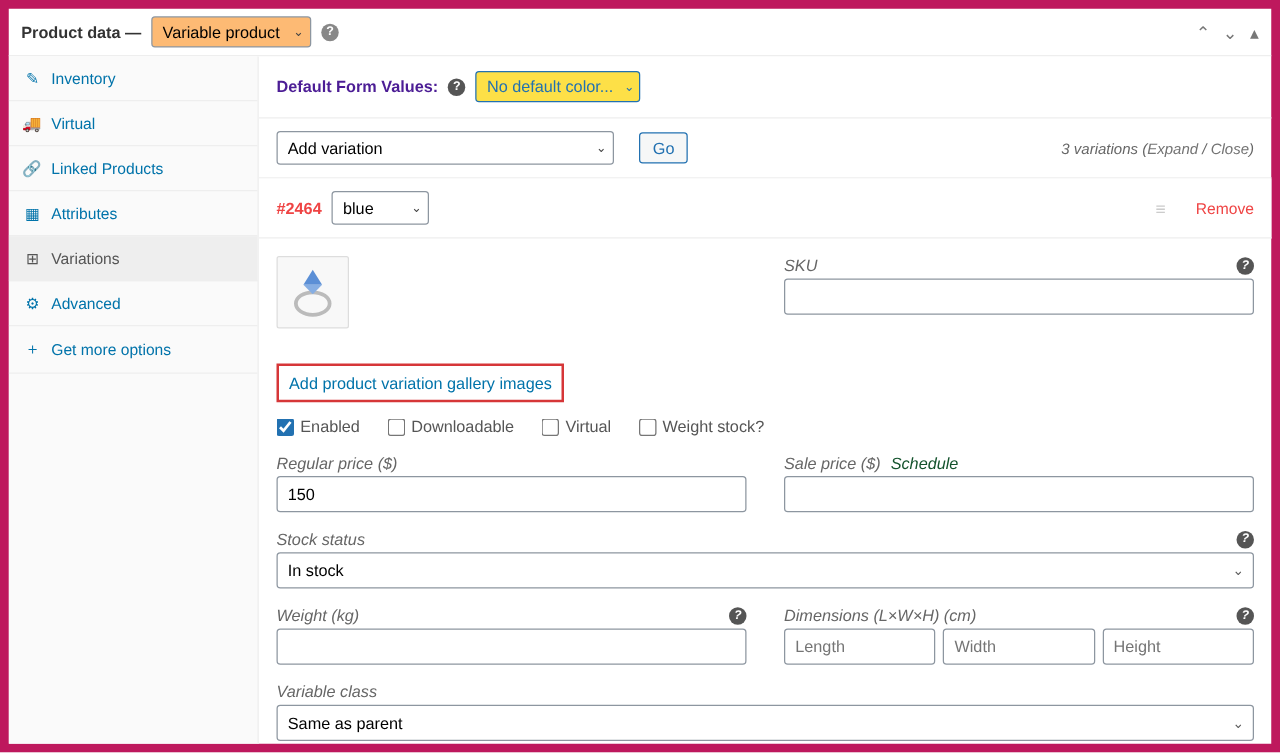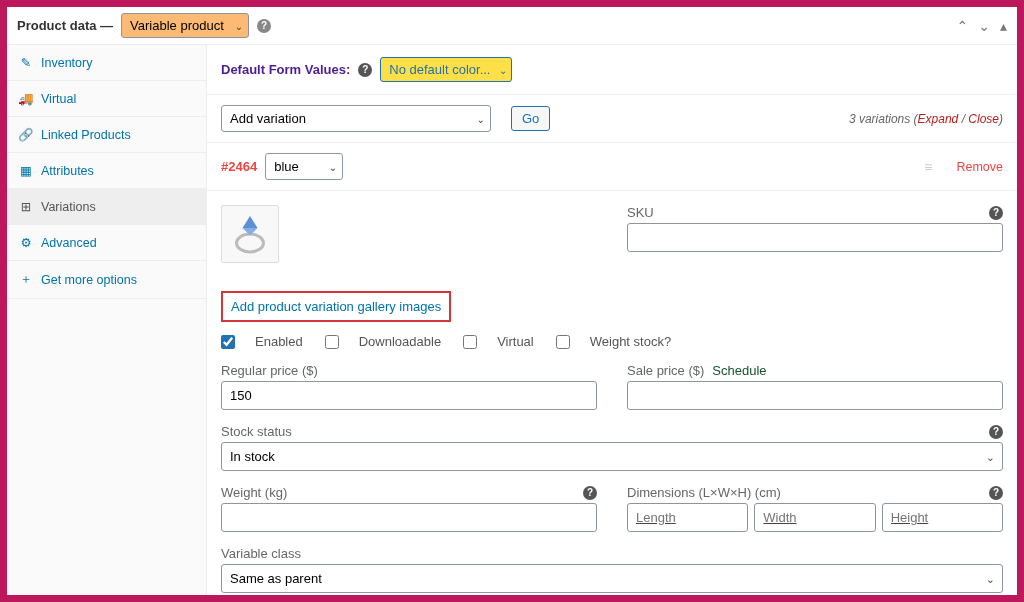--- a/index.html
+++ b/index.html
@@ -24,44 +24,44 @@
   .toolbar { padding: 12px 14px; border-bottom: 1px solid #eee; display: flex; align-items: center; gap: 8px; }
   .label-strong { color: #4c1d95; font-weight: 600; font-size: 13px; }
   .blue-select { border: 1px solid #2271b1; color: #2271b1; border-radius: 3px; padding: 4px 20px 4px 8px; background: #fde047; font-size: 13px; appearance: none; }
   .blue-select-wrap { position: relative; display: inline-block; }
   .blue-select-wrap .chev { position: absolute; right: 5px; top: 50%; transform: translateY(-50%); color: #2271b1; font-size: 10px; pointer-events: none; }
   .addvar-row { padding: 10px 14px; border-bottom: 1px solid #eee; display: flex; align-items: center; gap: 20px; }
   .plain-select { border: 1px solid #8d96a0; border-radius: 3px; padding: 5px 22px 5px 8px; font-size: 13px; background: #fff; appearance: none; }
   .plain-select.wide { width: 270px; }
   .btn-go { border: 1px solid #2271b1; color: #2271b1; background: #f6f7f7; border-radius: 3px; padding: 4px 10px; cursor: pointer; font-size: 13px; }
   .var-summary { margin-left: auto; color: #666; font-style: italic; font-size: 12px; }
-  .var-summary a { color: #b91c1c; text-decoration: none; }
+  .var-summary a { color: #737373; text-decoration: none; }
   .variation-head { padding: 10px 14px; border-bottom: 1px solid #eee; display: flex; align-items: center; gap: 8px; background: #fff; }
   .variation-head strong { color: #ef4444; font-size: 13px; }
   .variation-head .actions { margin-left: auto; display: flex; align-items: center; gap: 24px; }
   .remove { color: #ef4444; font-size: 12.5px; cursor: pointer; }
   .burger { color: #ccc; font-size: 14px; cursor: move; }
   .variation-body { padding: 14px 14px 24px; }
   .two-col { display: flex; gap: 30px; margin-bottom: 12px; }
   .col { flex: 1; }
   .thumb { width: 58px; height: 58px; border: 1px solid #ddd; background: #f8f8f8; border-radius: 2px; display: flex; align-items: center; justify-content: center; cursor: pointer; }
   .thumb svg { width: 48px; height: 48px; }
-  .field-label { color: #666; font-size: 13px; margin-bottom: 3px; display: flex; align-items: center; gap: 4px; }
+  .field-label { color: #666; font-size: 13px; margin-bottom: 3px; display: flex; align-items: center; gap: 4px; font-style: italic; }
   .field-label.right-help { justify-content: space-between; }
   input[type=text].inp, select.inp { width: 100%; border: 1px solid #8d96a0; border-radius: 3px; padding: 6px 8px; font-size: 13px; background: #fff; }
   .inp.sel { appearance: none; padding-right: 26px; }
   .sel-wrap { position: relative; }
   .sel-wrap .chev { position: absolute; right: 8px; top: 50%; transform: translateY(-50%); color: #555; pointer-events: none; font-size: 11px; }
   .gallery-link { display: inline-block; color: #0073aa; font-size: 13px; padding: 6px 8px; border: 2px solid #d63638; cursor: pointer; }
   .checks { display: flex; gap: 22px; margin-top: 12px; color: #555; font-size: 13px; }
-  .checks label { display: flex; align-items: center; gap: 20px; cursor: pointer; }
+  .checks label { display: flex; align-items: center; gap: 5px; cursor: pointer; }
   input[type=checkbox] { width: 14px; height: 14px; accent-color: #2271b1; }
   .link-sm { color: #14532d; font-size: 13px; text-decoration: none; margin-left: 4px; }
   .form-row { margin-top: 14px; }
-  .dims { display: flex; gap: 6px; text-decoration: underline; }
+  .dims { display: flex; gap: 6px; }
   .dims input { flex: 1; }
 </style>
 </head>
 <body>
 
 <div class="panel">
   <div class="panel-header">
     <span class="title">Product data —</span>
     <span class="select-wrap">
       <select class="product-type-select">

